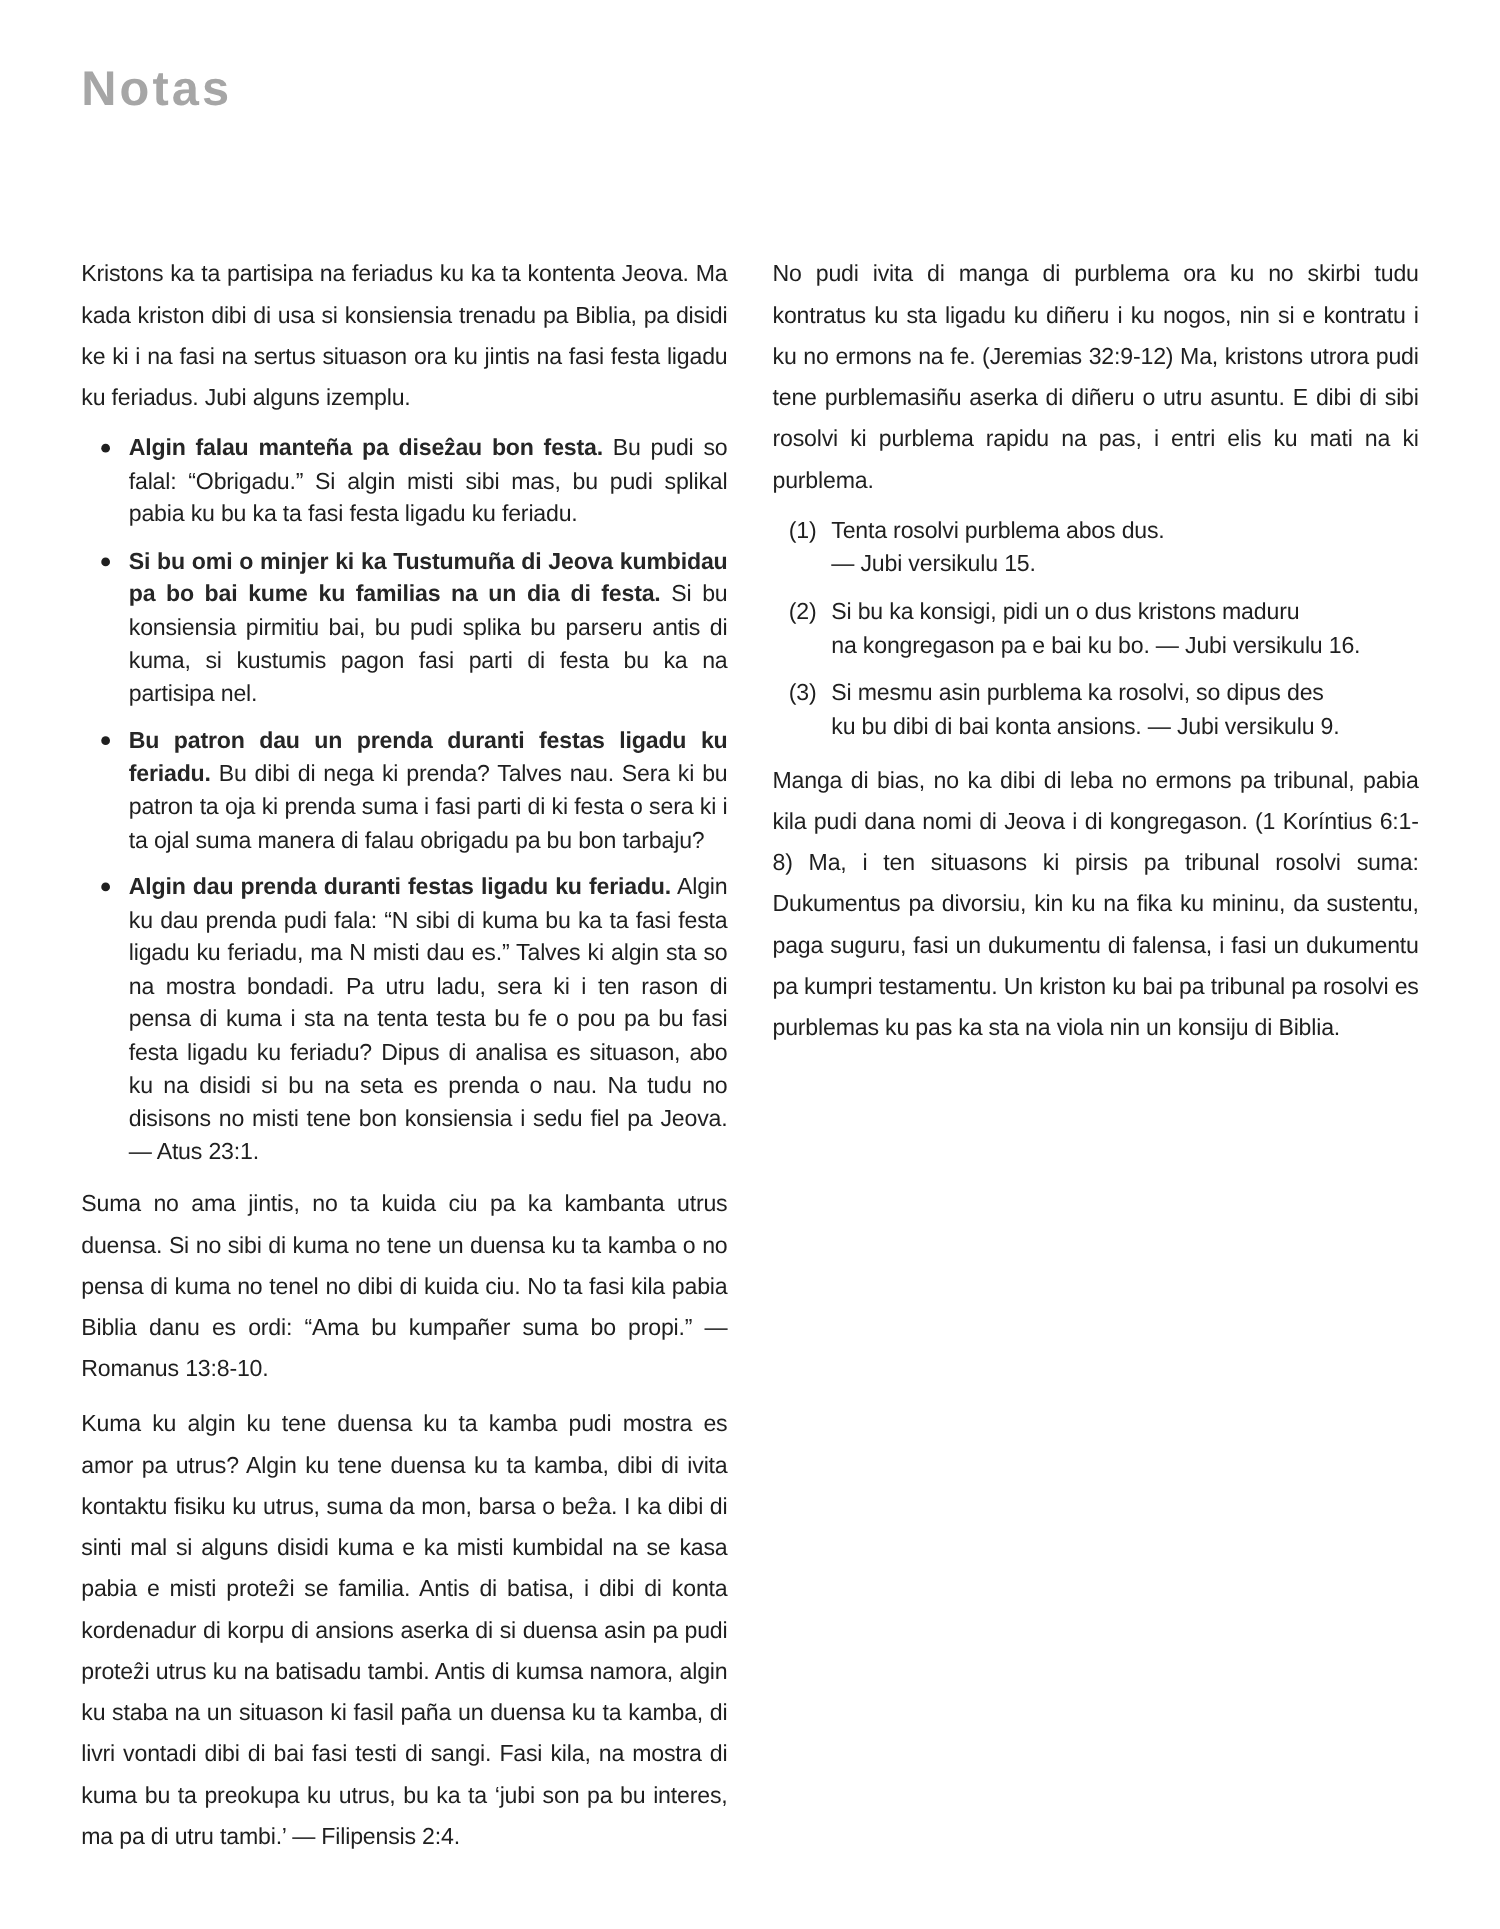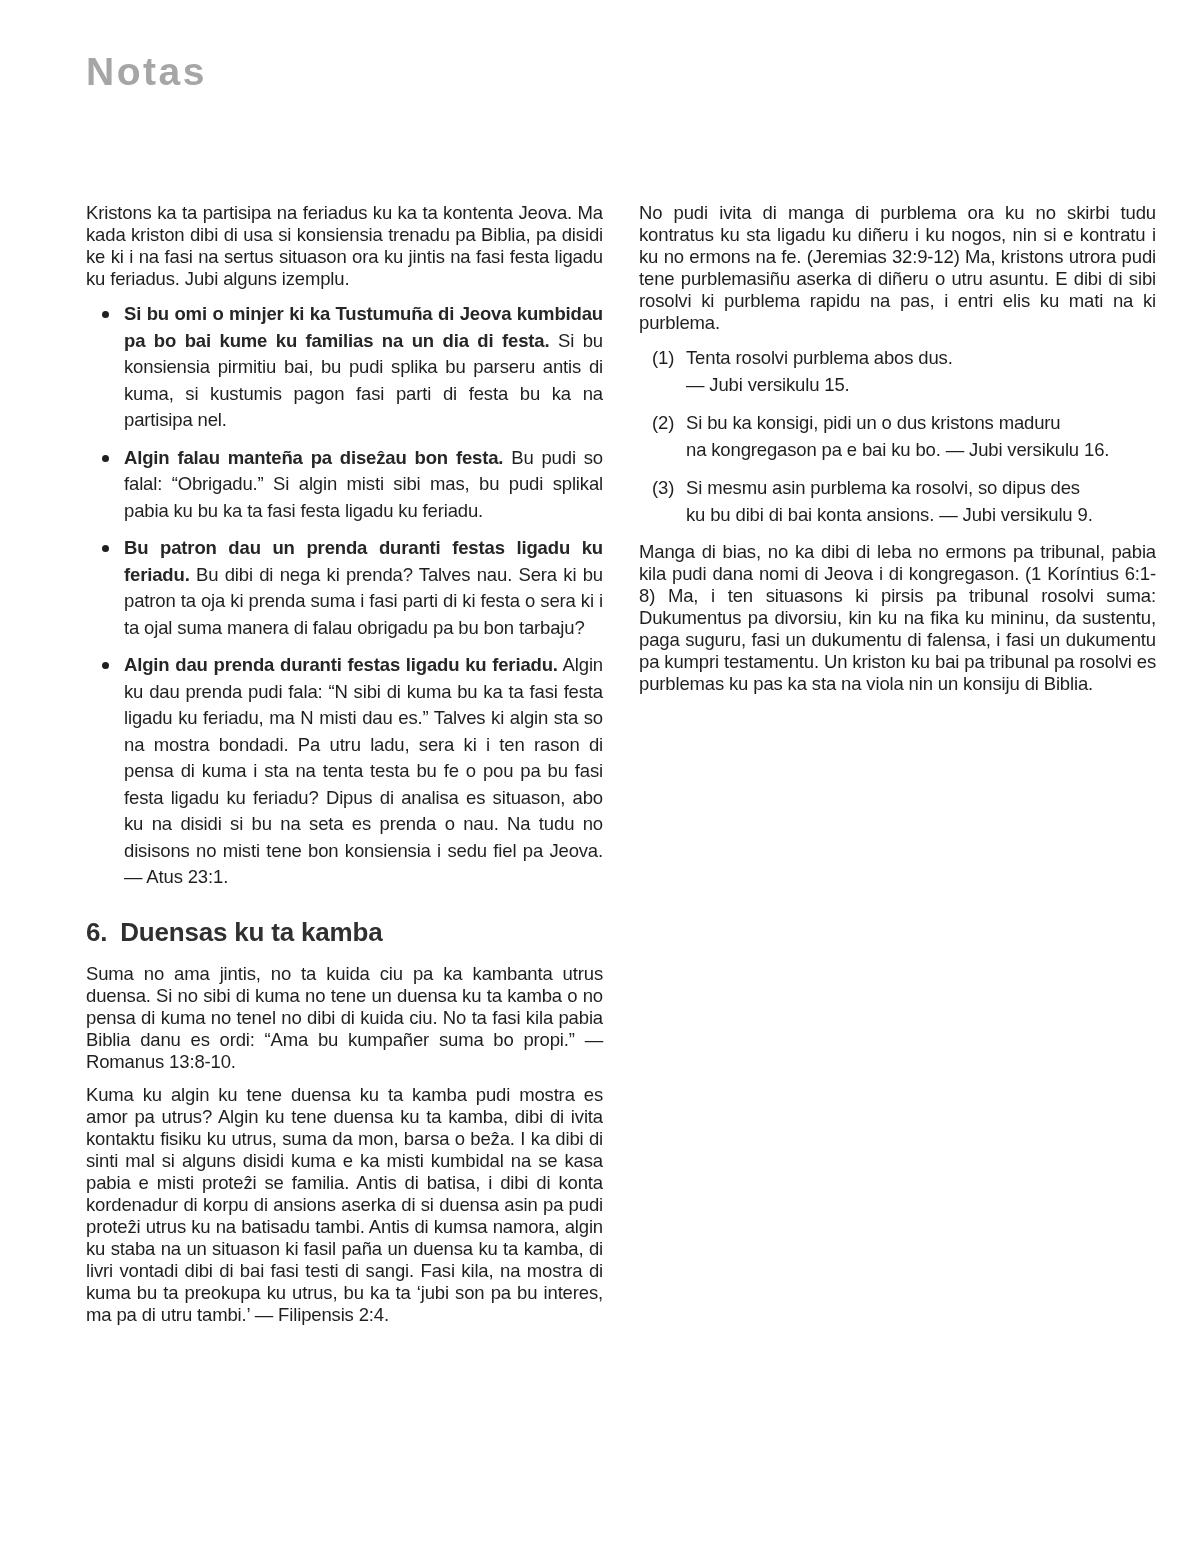--- a/index.html
+++ b/index.html
@@ -7,21 +7,21 @@
     width: 1200px;
     height: 1543px;
     font-family: "Liberation Sans", sans-serif;
     color: #1f1f1f;
     overflow: hidden;
   }
   .page {
     box-sizing: border-box;
     width: 1142px;
     height: 1543px;
-    padding: 50px 65px 0 86px;
+    padding: 50px 65px 0 65px;
   }
   .page-title {
     font-size: 39px;
     font-weight: 700;
     color: #a6a6a6;
     letter-spacing: 2.5px;
     line-height: 44px;
     margin: 0;
   }
   .columns {
@@ -38,21 +38,21 @@
     line-height: 30px;
     font-weight: 700;
     color: #303030;
     letter-spacing: -0.2px;
     margin: 0 0 16px 0;
   }
   h2.sec-heading.later { margin-top: 26px; }
   .sec-num { margin-right: 13px; }
   p.body {
     font-size: 18.5px;
-    line-height: 22px;
+    line-height: 33px;
     letter-spacing: -0.15px;
     text-align: justify;
     margin: 0 0 11px 0;
   }
   ul.bullets {
     list-style: none;
     margin: 0 0 11px 0;
     padding: 0;
   }
   ul.bullets li {
@@ -107,27 +107,26 @@
   <h1 class="page-title">Notas</h1>
 
   <div class="columns">
 
     <div class="col">
 
 
       <p class="body">Kristons ka ta partisipa na feriadus ku ka ta kontenta Jeova. Ma kada kriston dibi di usa si konsiensia trenadu pa Biblia, pa disidi ke ki i na fasi na sertus situason ora ku jintis na fasi festa ligadu ku feriadus. Jubi alguns izemplu.</p>
 
       <ul class="bullets">
+        <li><span class="lead">Algin falau manteña pa diseẑau bon festa.</span> <span>Bu pudi so falal: “Obrigadu.” Si algin misti sibi mas, bu pudi splikal pabia ku bu ka ta fasi festa ligadu ku feriadu.</span></li>
         <li><span class="lead">Si bu omi o minjer ki ka Tustumuña di Jeova kumbidau pa bo bai kume ku familias na un dia di festa.</span> <span>Si bu konsiensia pirmitiu bai, bu pudi splika bu parseru antis di kuma, si kustumis pagon fasi parti di festa bu ka na partisipa nel.</span></li>
-        <li><span class="lead">Algin falau manteña pa diseẑau bon festa.</span> <span>Bu pudi so falal: “Obrigadu.” Si algin misti sibi mas, bu pudi splikal pabia ku bu ka ta fasi festa ligadu ku feriadu.</span></li>
         <li><span class="lead">Bu patron dau un prenda duranti festas ligadu ku feriadu.</span> <span>Bu dibi di nega ki prenda? Talves nau. Sera ki bu patron ta oja ki prenda suma i fasi parti di ki festa o sera ki i ta ojal suma manera di falau obrigadu pa bu bon tarbaju?</span></li>
         <li><span class="lead">Algin dau prenda duranti festas ligadu ku feriadu.</span> <span>Algin ku dau prenda pudi fala: “N sibi di kuma bu ka ta fasi festa ligadu ku feriadu, ma N misti dau es.” Talves ki algin sta so na mostra bondadi. Pa utru ladu, sera ki i ten rason di pensa di kuma i sta na tenta testa bu fe o pou pa bu fasi festa ligadu ku feriadu? Dipus di analisa es situason, abo ku na disidi si bu na seta es prenda o nau. Na tudu no disisons no misti tene bon konsiensia i sedu fiel pa Jeova. — Atus 23:1.</span></li>
       </ul>
 
-      <h2 class="sec-heading later"><span class="sec-num">6.</span><span>Duensas ku ta kamba</span></h2>
 
       <p class="body">Suma no ama jintis, no ta kuida ciu pa ka kambanta utrus duensa. Si no sibi di kuma no tene un duensa ku ta kamba o no pensa di kuma no tenel no dibi di kuida ciu. No ta fasi kila pabia Biblia danu es ordi: “Ama bu kumpañer suma bo propi.” — Romanus 13:8-10.</p>
       <p class="body">Kuma ku algin ku tene duensa ku ta kamba pudi mostra es amor pa utrus? Algin ku tene duensa ku ta kamba, dibi di ivita kontaktu fisiku ku utrus, suma da mon, barsa o beẑa. I ka dibi di sinti mal si alguns disidi kuma e ka misti kumbidal na se kasa pabia e misti proteẑi se familia. Antis di batisa, i dibi di konta kordenadur di korpu di ansions aserka di si duensa asin pa pudi proteẑi utrus ku na batisadu tambi. Antis di kumsa namora, algin ku staba na un situason ki fasil paña un duensa ku ta kamba, di livri vontadi dibi di bai fasi testi di sangi. Fasi kila, na mostra di kuma bu ta preokupa ku utrus, bu ka ta ‘jubi son pa bu interes, ma pa di utru tambi.’ — Filipensis 2:4.</p>
 
     </div>
 
     <div class="col">
 
 
       <p class="body">No pudi ivita di manga di purblema ora ku no skirbi tudu kontratus ku sta ligadu ku diñeru i ku nogos, nin si e kontratu i ku no ermons na fe. (Jeremias 32:9-12) Ma, kristons utrora pudi tene purblemasiñu aserka di diñeru o utru asuntu. E dibi di sibi rosolvi ki purblema rapidu na pas, i entri elis ku mati na ki purblema.</p>

